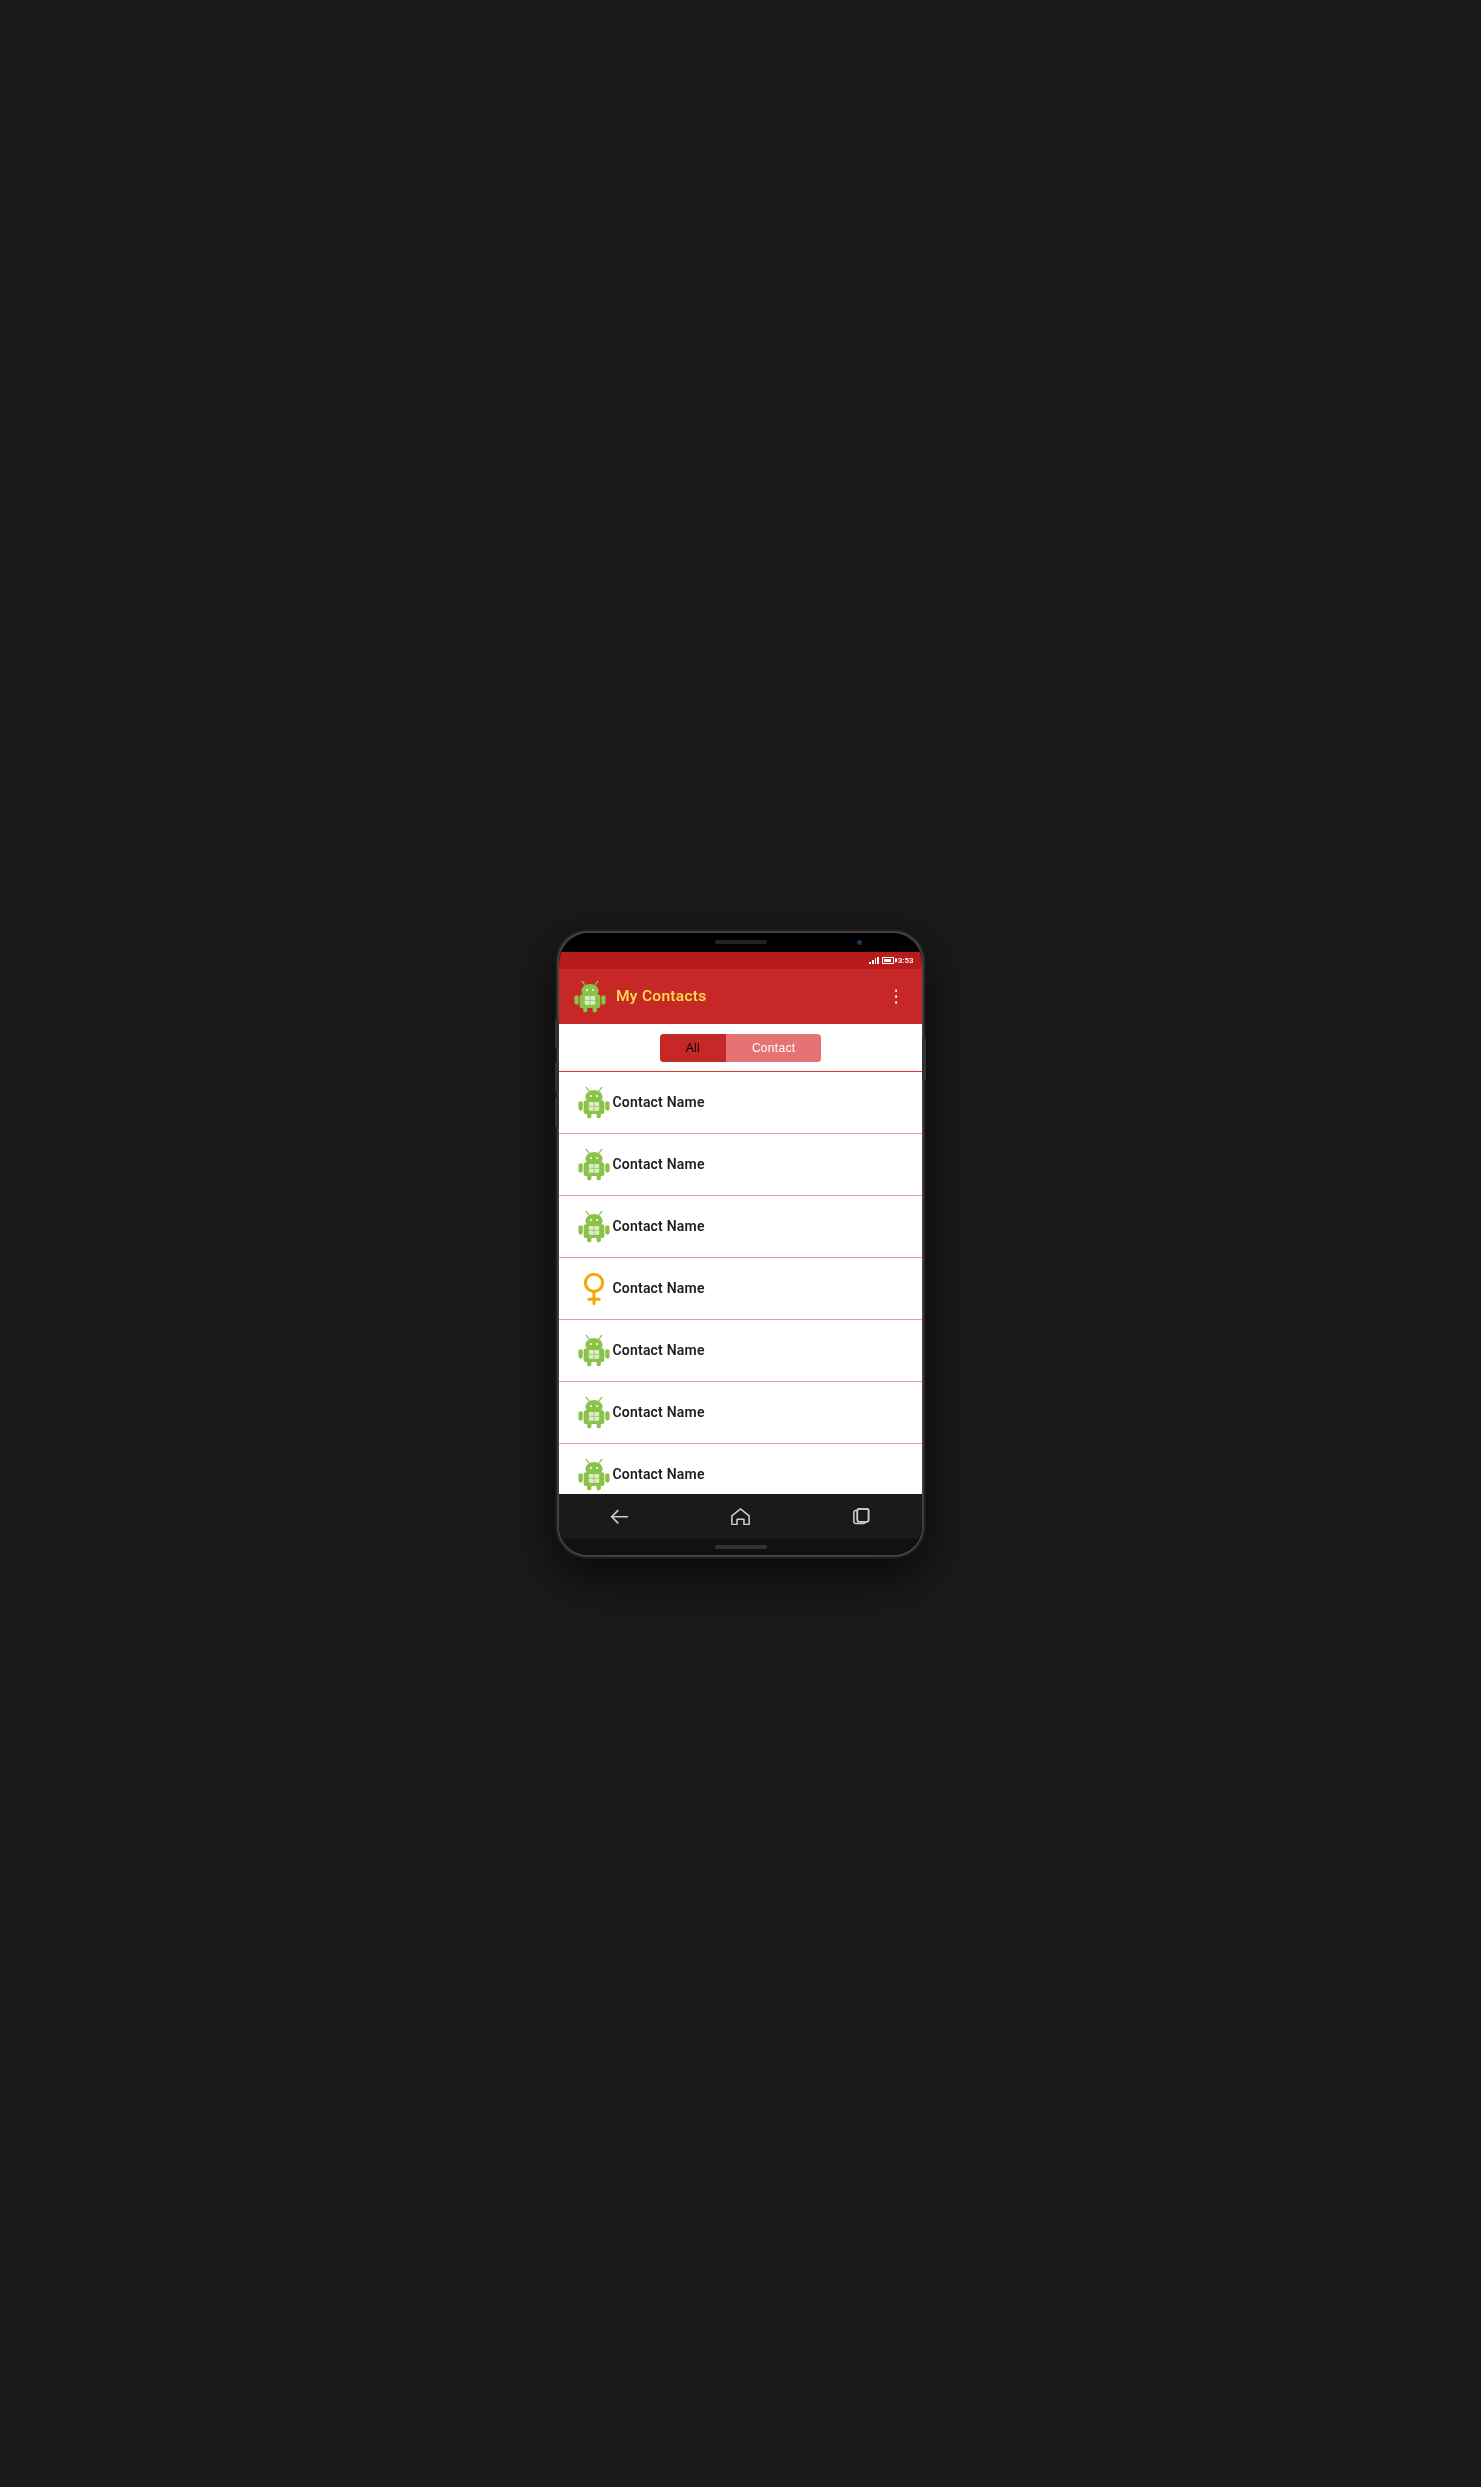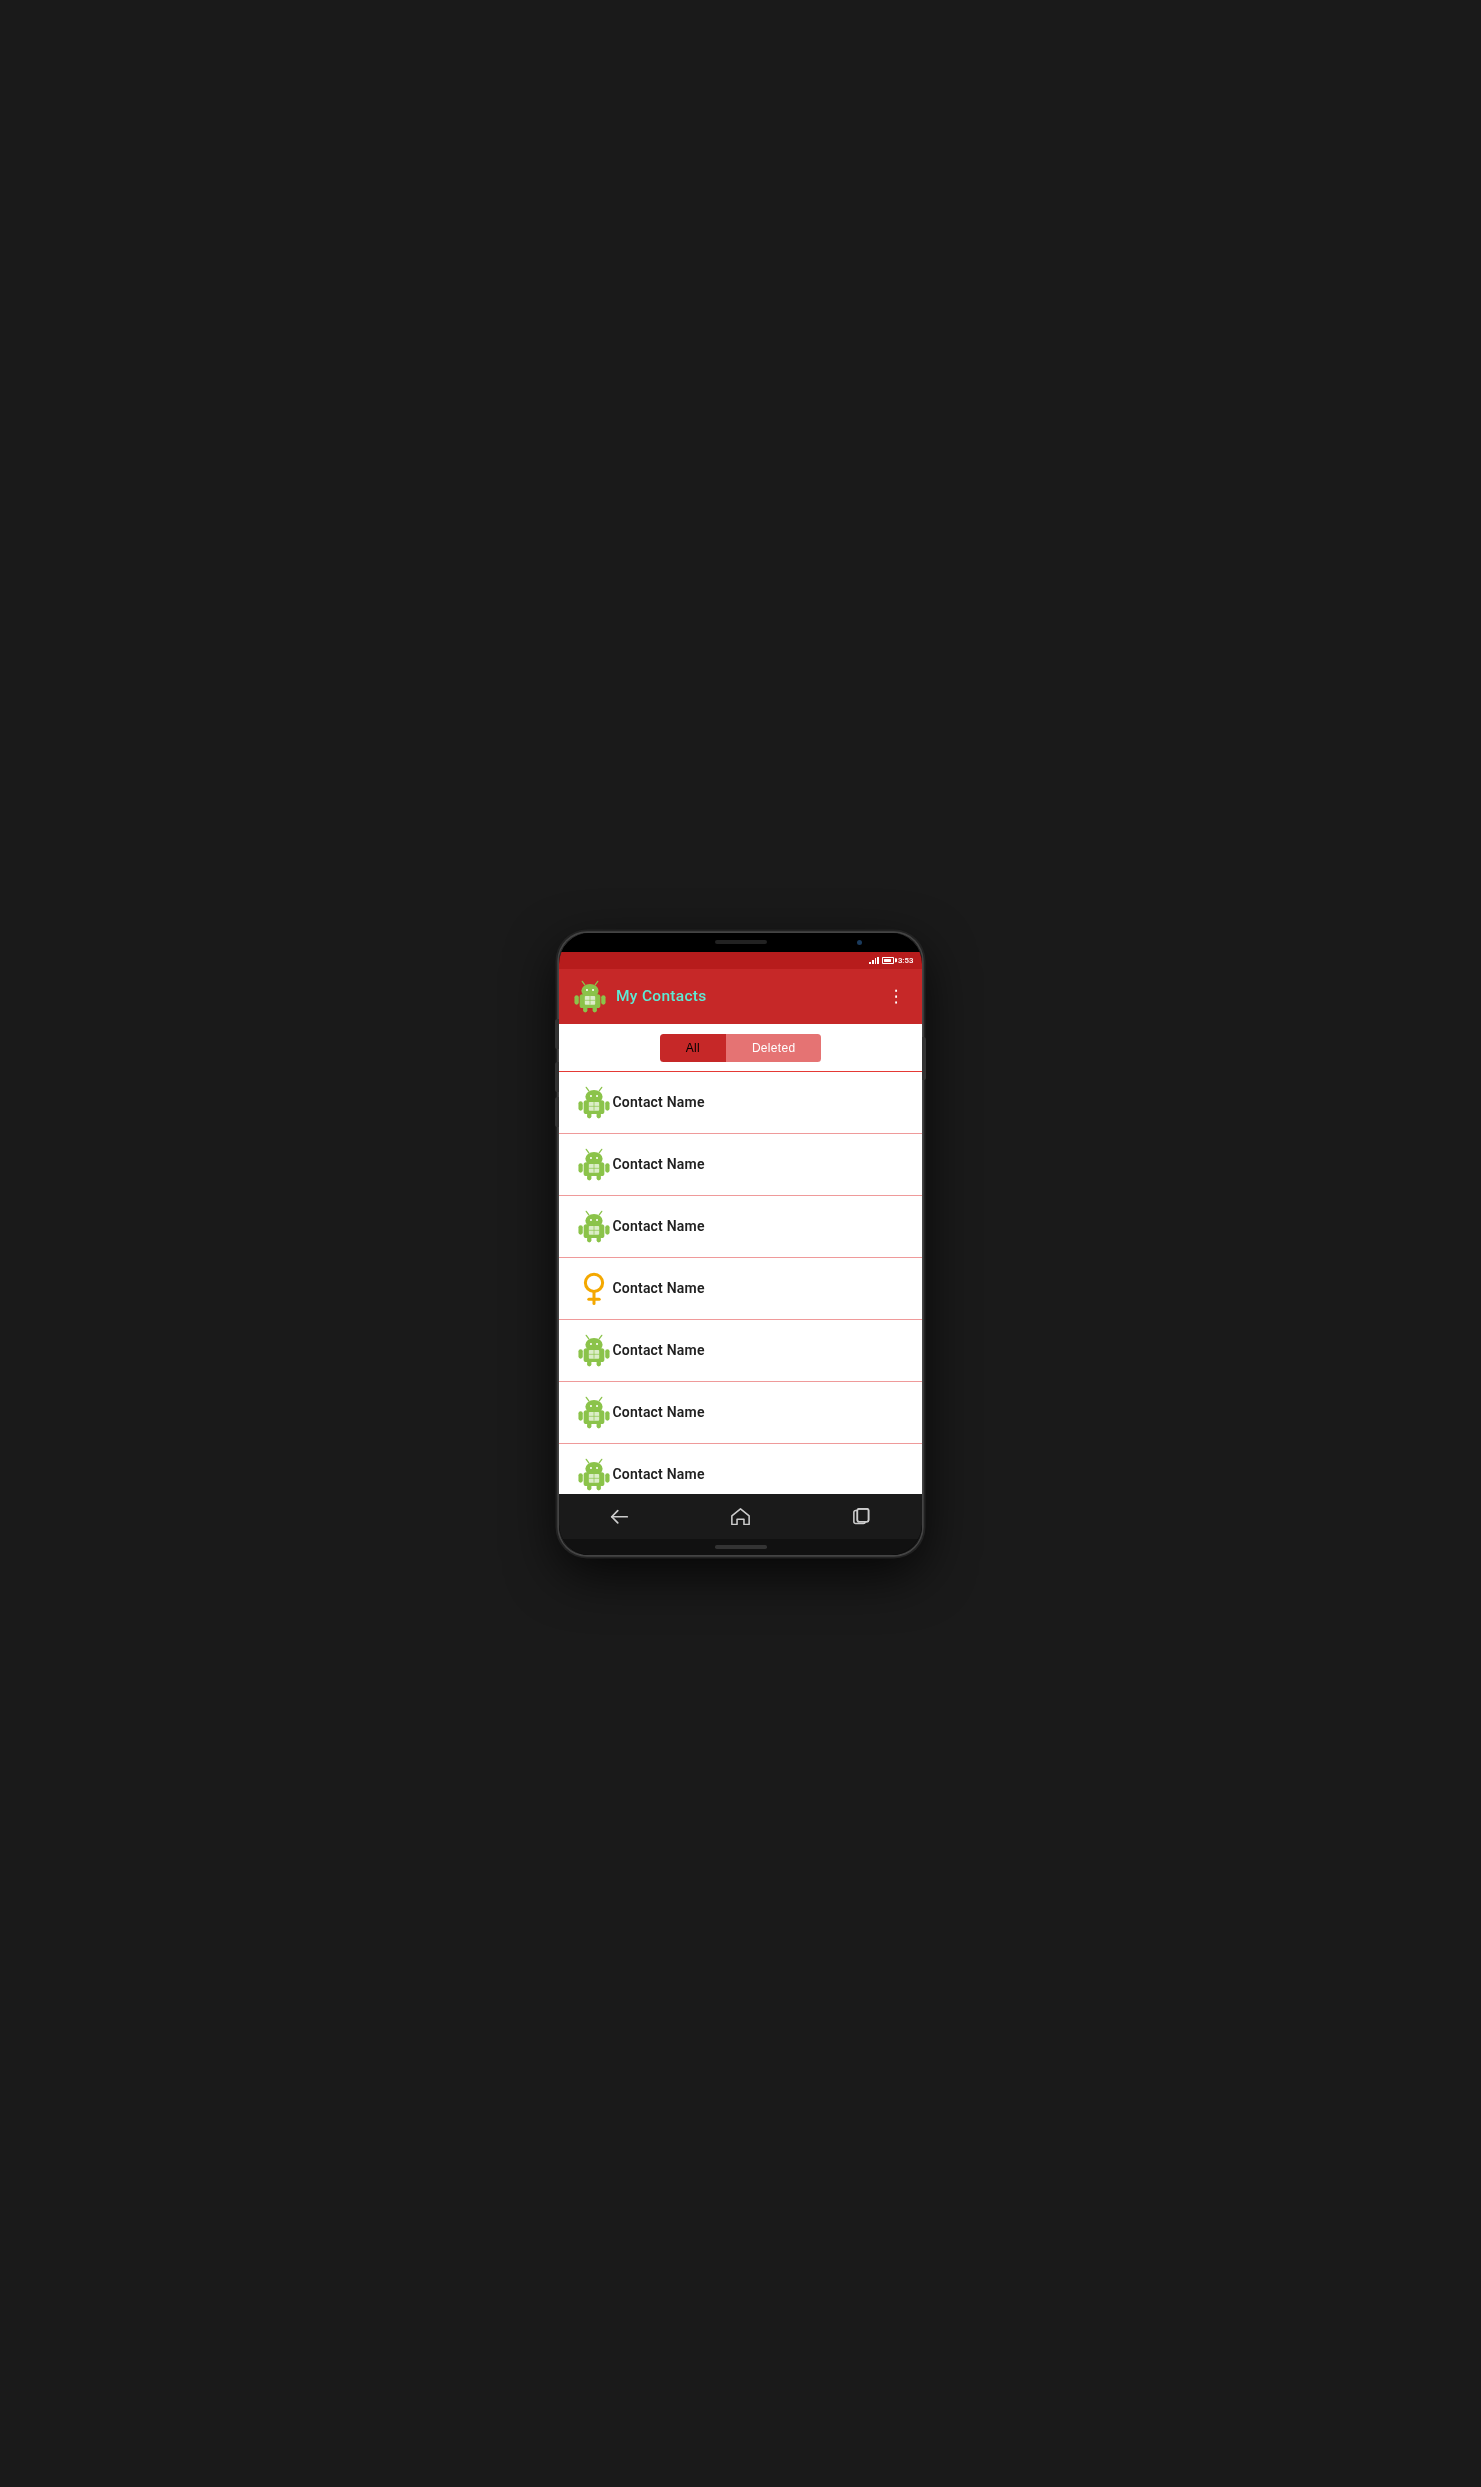--- a/index.html
+++ b/index.html
@@ -161,21 +161,21 @@
       flex-shrink: 0;
     }
 
     .app-bar-left {
       display: flex;
       align-items: center;
       gap: 7px;
     }
 
     .app-title {
-      color: #5eead4;
+      color: #fde047;
       font-size: 15.5px;
       font-weight: 500;
       letter-spacing: 0.3px;
     }
 
     .more-dots {
       color: white;
       font-size: 17.3px;
       line-height: 1;
       cursor: pointer;
@@ -379,21 +379,21 @@
         <span class="app-title">My Contacts</span>
       </div>
       <div class="more-dots">⋮</div>
     </div>
 
     <div class="screen-content">
 
       <div class="tab-bar">
         <div class="tab-group">
           <button class="tab-btn active">All</button>
-          <button class="tab-btn inactive">Deleted</button>
+          <button class="tab-btn inactive">Contact</button>
         </div>
       </div>
 
       <div class="tab-divider"></div>
 
       <div class="contacts-list">
 
         <div class="contact-item">
           <div class="contact-avatar">
             <svg class="android-icon" viewBox="0 0 44 44" xmlns="http://www.w3.org/2000/svg">

